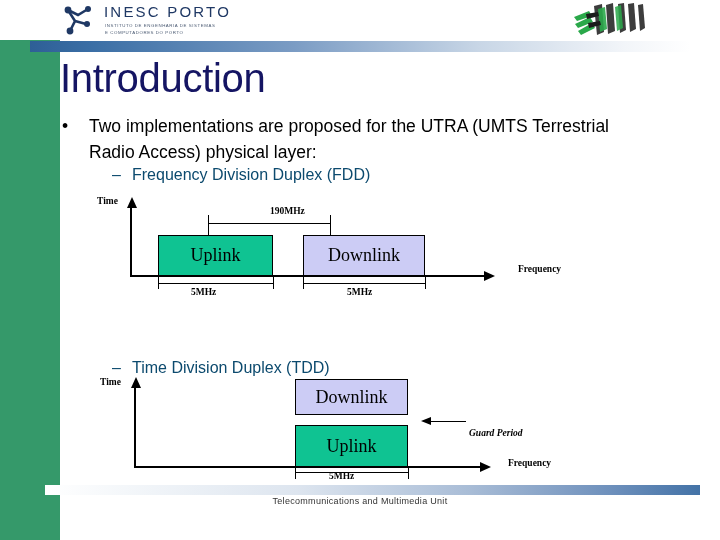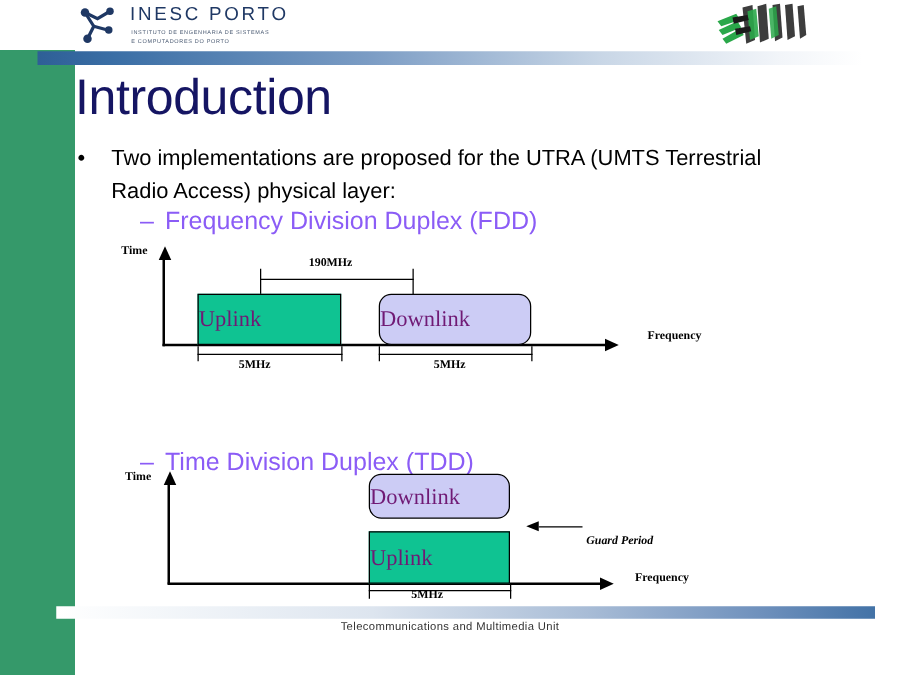--- a/index.html
+++ b/index.html
@@ -115,22 +115,22 @@
     top: 0px;
     font-size: 17.5px;
   }
   .bullet-l1 .txt {
     display: block;
     margin-left: 31px;
   }
 
   .bullet-l2 {
     position: absolute;
-    font-size: 20px;
-    color: #8b5cf6;
+    font-size: 16px;
+    color: #0c4a6e;
     white-space: nowrap;
   }
   .bullet-l2 .dash {
     display: inline-block;
     width: 20px;
   }
   #fdd-head { left: 112px; top: 166px; }
   #tdd-head { left: 112px; top: 359px; }
 
   
@@ -143,27 +143,27 @@
     font-size: 9.5px;
     color: #000000;
     white-space: nowrap;
   }
   .blk {
     position: absolute;
     border: 1px solid #000000;
     box-sizing: border-box;
     font-family: "Liberation Serif", serif;
     font-size: 18px;
-    color: #701a75;
+    color: #000000;
     display: flex;
     align-items: center;
-    justify-content: flex-start;
+    justify-content: center;
   }
   .blk.uplink  { background: #0FC392; }
-  .blk.downlink{ background: #CCCCF5; border-radius: 10px; }
+  .blk.downlink{ background: #CCCCF5; }
 
   .tick { position: absolute; width: 1px; background: #000000; }
   .meas { position: absolute; height: 1px; background: #000000; }
 
   .arrow-up {
     position: absolute;
     width: 0; height: 0;
     border-left: 5px solid transparent;
     border-right: 5px solid transparent;
     border-bottom: 11px solid #000000;
@@ -266,21 +266,21 @@
     <div class="arrow-up" style="left:127px; top:197px;"></div>
     <div class="axis-line" style="left:130px; top:207px; width:2px; height:70px;"></div>
 
     <div class="axis-line" style="left:130px; top:275px; width:355px; height:2px;"></div>
     <div class="arrow-right" style="left:484px; top:271px;"></div>
     <div class="dia-label" style="left:518px; top:264px;">Frequency</div>
 
     <div class="tick" style="left:208px; top:215px; height:33px;"></div>
     <div class="tick" style="left:330px; top:215px; height:33px;"></div>
     <div class="meas" style="left:208px; top:223px; width:123px;"></div>
-    <div class="dia-label" style="left:247px; top:206px;">190MHz</div>
+    <div class="dia-label" style="left:270px; top:206px;">190MHz</div>
 
     <div class="blk uplink" style="left:158px; top:235px; width:115px; height:41px;">
       <span>Uplink</span>
     </div>
 
     <div class="blk downlink" style="left:303px; top:235px; width:122px; height:41px;">
       <span>Downlink</span>
     </div>
 
     <div class="tick" style="left:158px; top:277px; height:12px;"></div>

